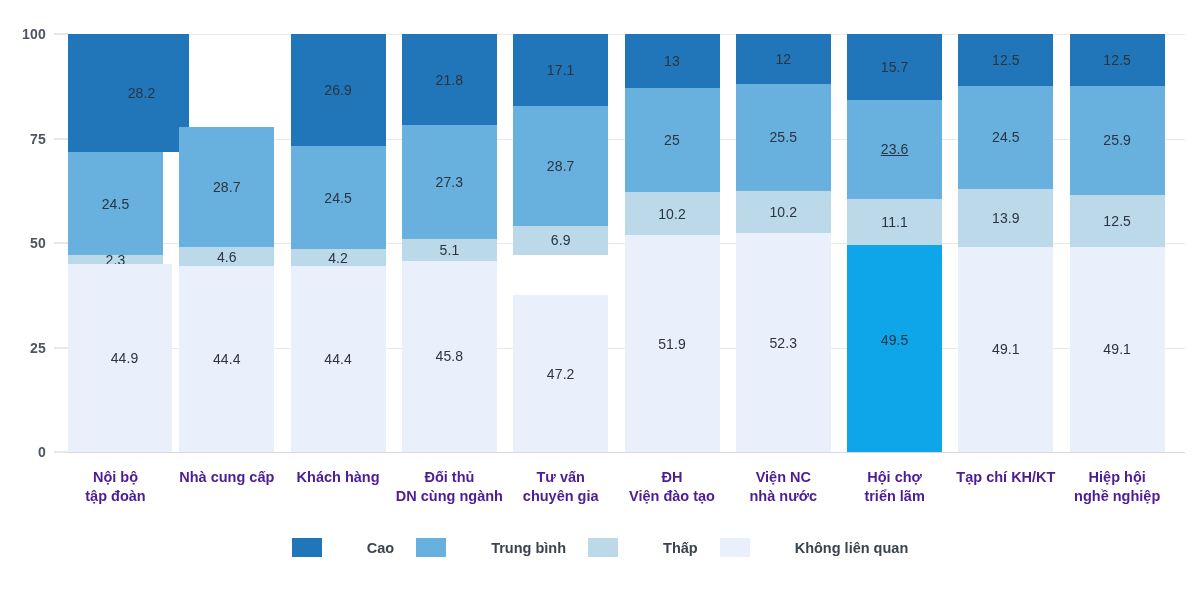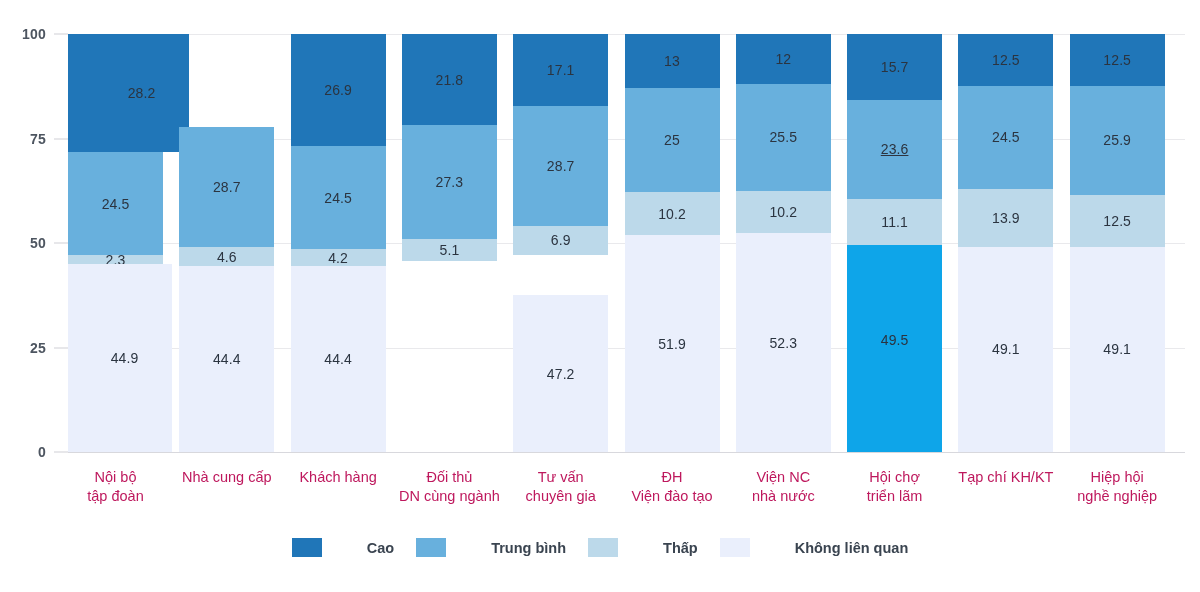--- a/index.html
+++ b/index.html
@@ -108,22 +108,22 @@
     left: 68px;
     top: 468px;
     width: 1117px;
     height: 56px;
   }
   .cat-label {
     position: absolute;
     top: 0;
     text-align: center;
     font-size: 14.5px;
-    font-weight: normal;
-    color: #be185d;
+    font-weight: bold;
+    color: #4c1d95;
     line-height: 19px;
   }
 
   
   .legend {
     position: absolute;
     left: 0;
     top: 538px;
     width: 1200px;
     display: flex;
@@ -209,20 +209,23 @@
             <span class="seg-label">4.2</span>
           </div>
           <div class="seg" style="background: rgb(104, 176, 221); height: 102.41px; bottom: 203.148px; top: auto;">
             <span class="seg-label">24.5</span>
           </div>
           <div class="seg" style="background: rgb(32, 118, 184); height: 112.442px; bottom: 305.558px; top: auto;">
             <span class="seg-label">26.9</span>
           </div>
         </div>
         <div class="bar-group" style="left: 333.9px; width: 95px;">
+          <div class="seg" style="background: rgb(234, 239, 252); height: 191.444px; bottom: 0px; top: auto;">
+            <span class="seg-label">45.8</span>
+          </div>
           <div class="seg" style="background: rgb(188, 217, 234); height: 21.318px; bottom: 191.444px; top: auto;">
             <span class="seg-label">5.1</span>
           </div>
           <div class="seg" style="background: rgb(104, 176, 221); height: 114.114px; bottom: 212.762px; top: auto;">
             <span class="seg-label">27.3</span>
           </div>
           <div class="seg" style="background: rgb(32, 118, 184); height: 91.124px; bottom: 326.876px; top: auto;">
             <span class="seg-label">21.8</span>
           </div>
         </div>

